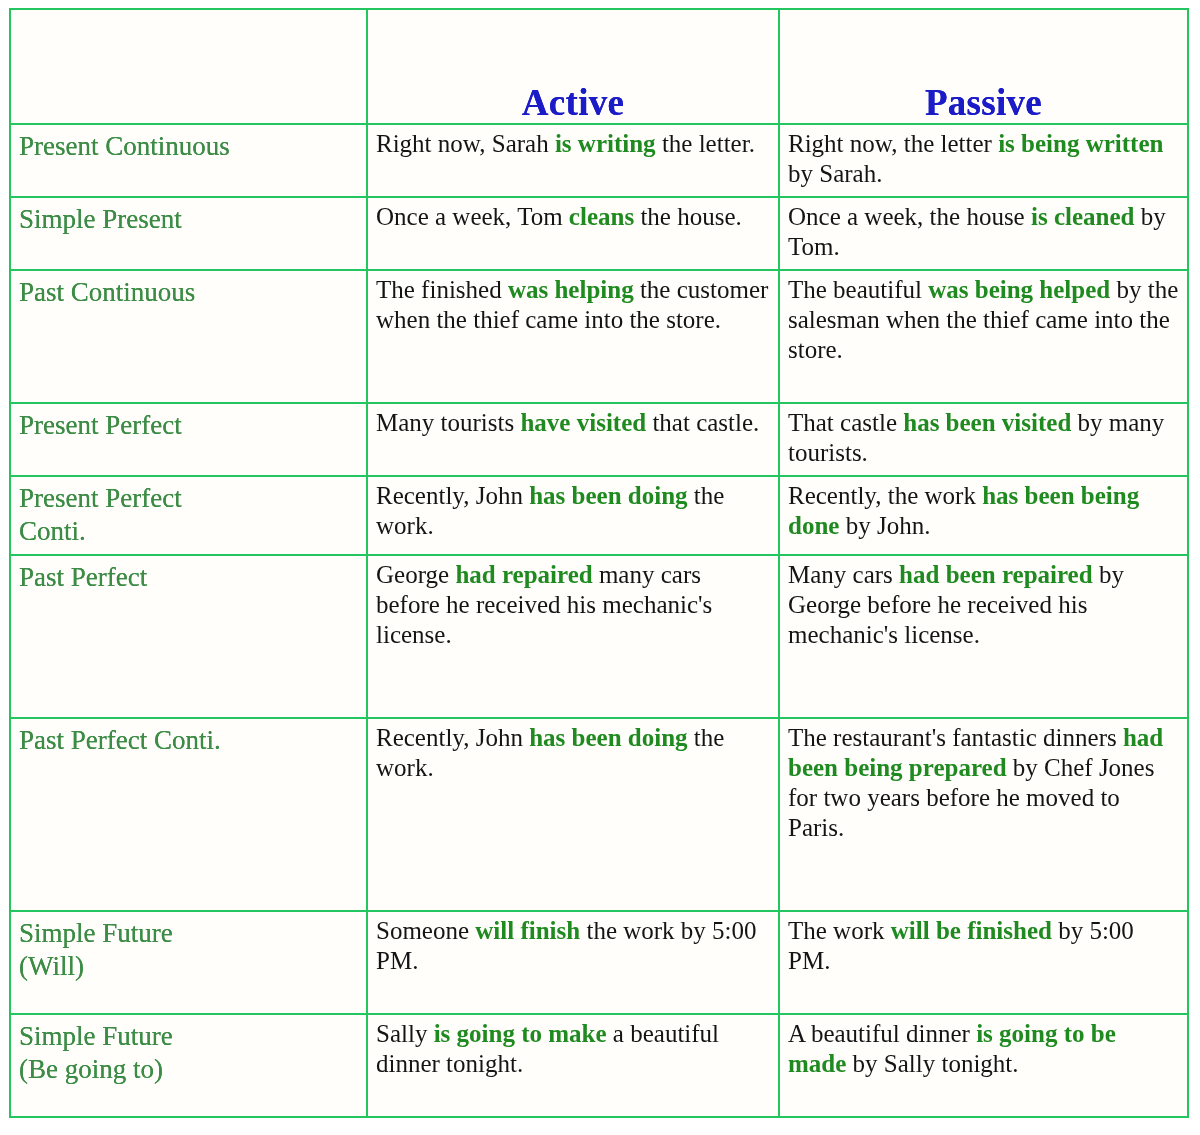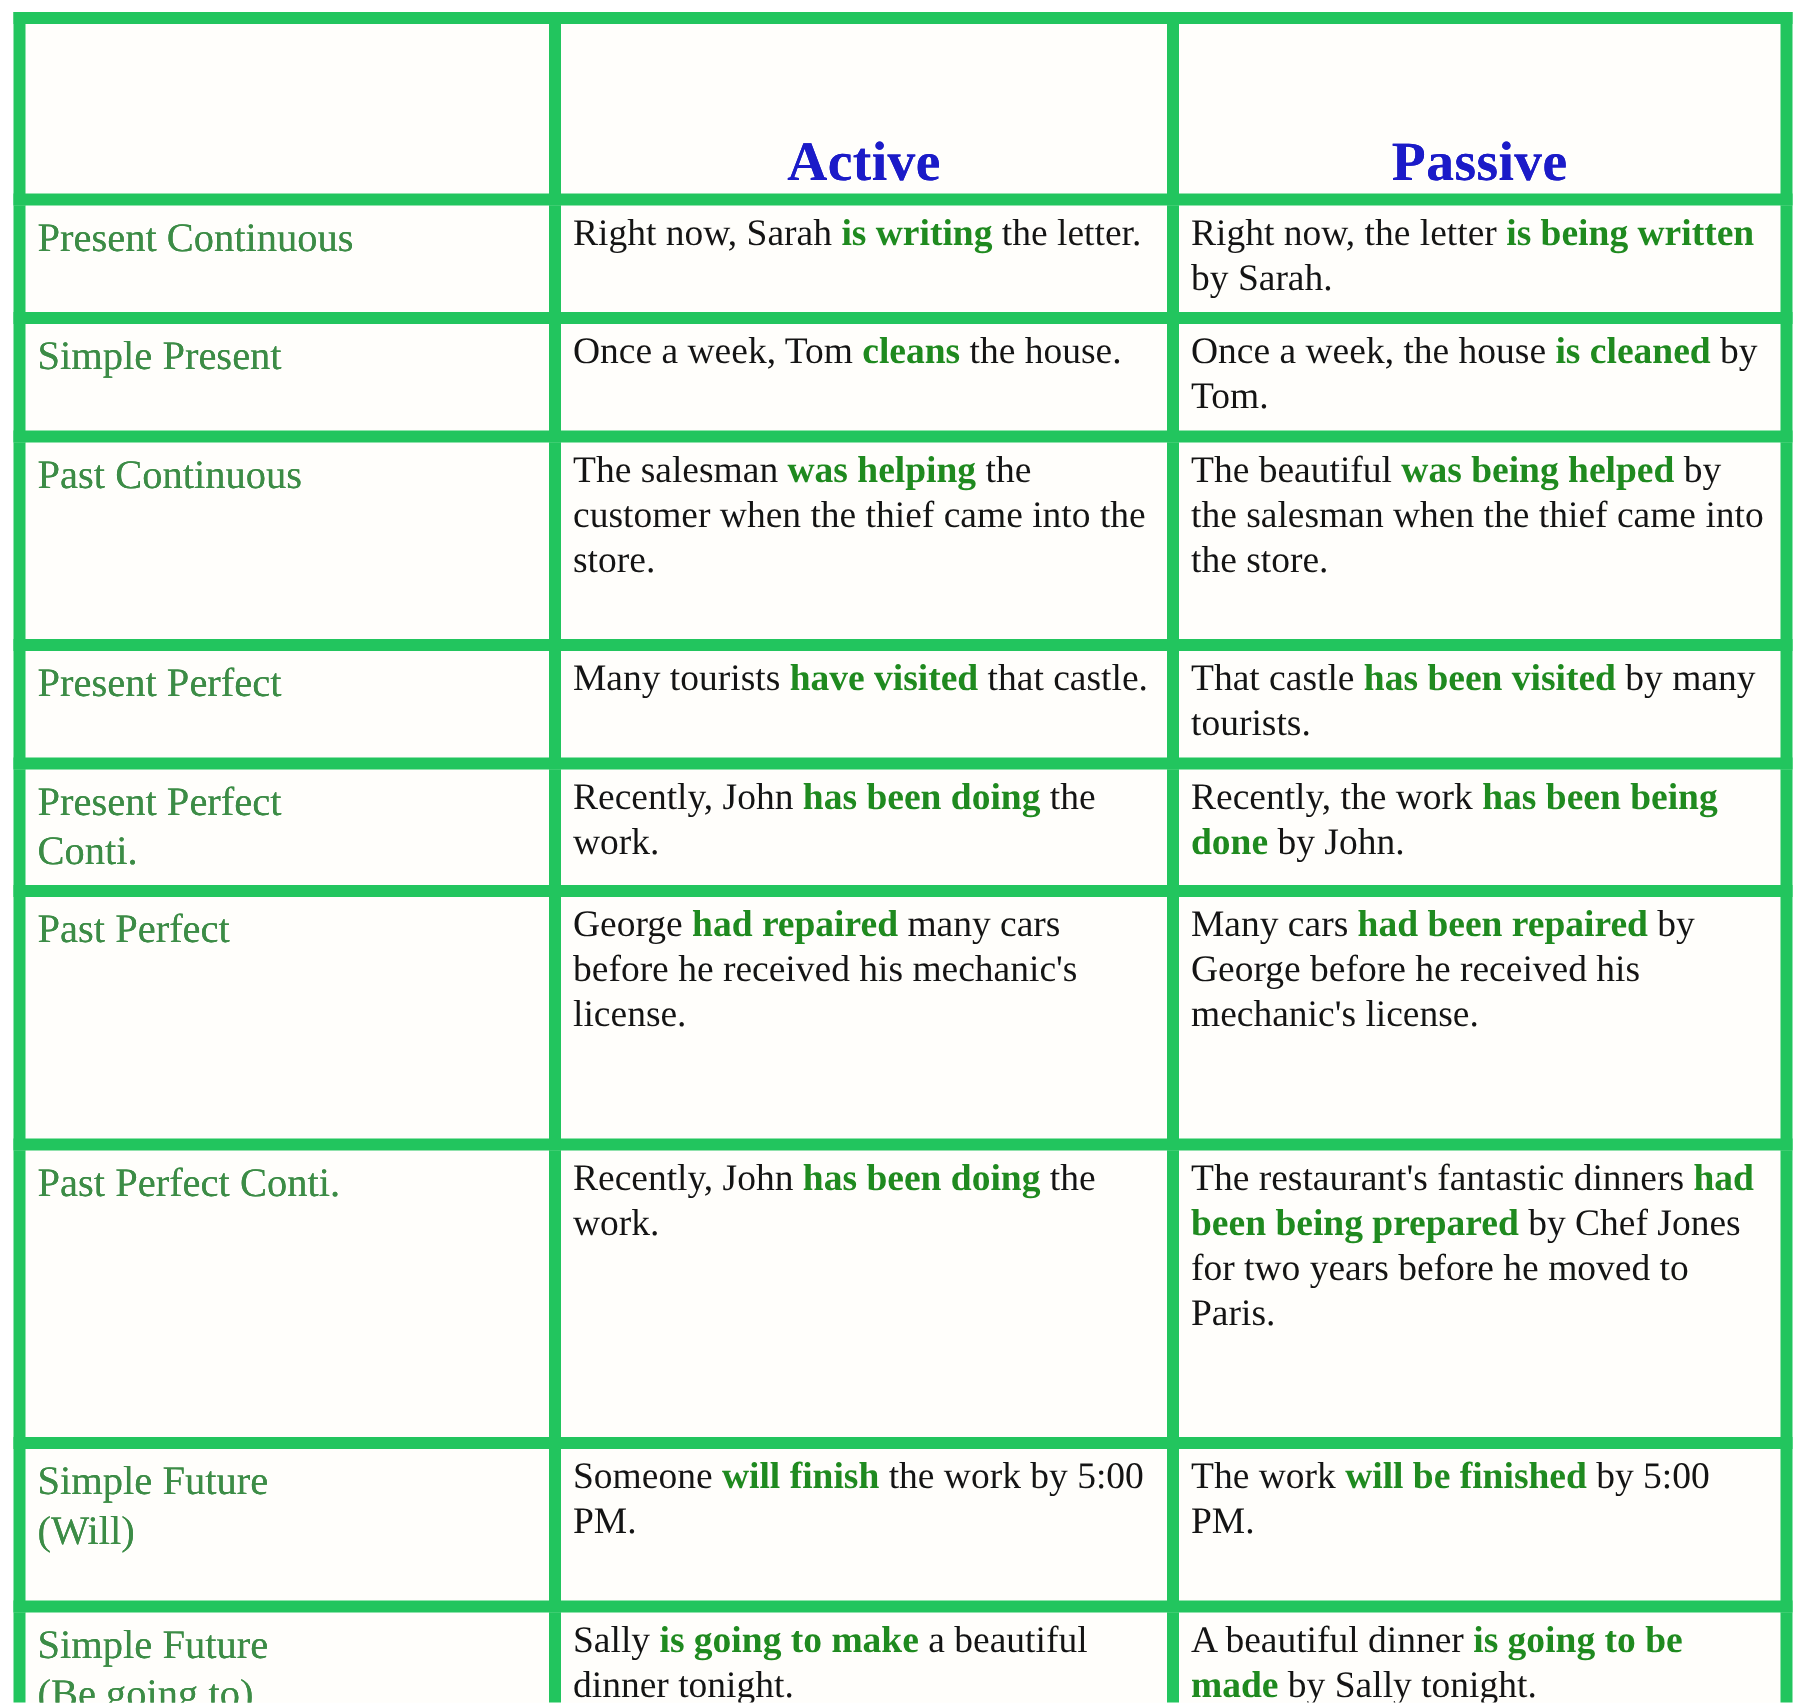--- a/index.html
+++ b/index.html
@@ -27,21 +27,21 @@
     width: 1178px;
     margin-left: 9px;
     margin-top: 8px;
     background: #fffefb;
   }
   table.voice-table col.c-tense  { width: 357px; }
   table.voice-table col.c-active { width: 412px; }
   table.voice-table col.c-passive{ width: 409px; }
 
   table.voice-table td {
-    border: 8px solid #22c55e;
+    border: 2px solid #22c55e;
     vertical-align: top;
     padding: 3px 8px 6px 8px;
     background: #fffefb;
     line-height: 1.16;
   }
 
   
   tr.header-row td {
     height: 108px;
     vertical-align: bottom;
@@ -130,21 +130,21 @@
           </td>
           <td>
             <div class="sentence"><span>Once a week, the house </span><b class="v">is cleaned</b><span> by Tom.</span></div>
           </td>
         </tr>
         <tr class="r-h4">
           <td>
             <div class="tense">Past Continuous</div>
           </td>
           <td>
-            <div class="sentence"><span>The salesman </span><b class="v">was helping</b><span> the customer when the thief came into the store.</span></div>
+            <div class="sentence"><span>The finished </span><b class="v">was helping</b><span> the customer when the thief came into the store.</span></div>
           </td>
           <td>
             <div class="sentence"><span>The beautiful </span><b class="v">was being helped</b><span> by the salesman when the thief came into the store.</span></div>
           </td>
         </tr>
         <tr class="r-h2">
           <td>
             <div class="tense">Present Perfect</div>
           </td>
           <td>

